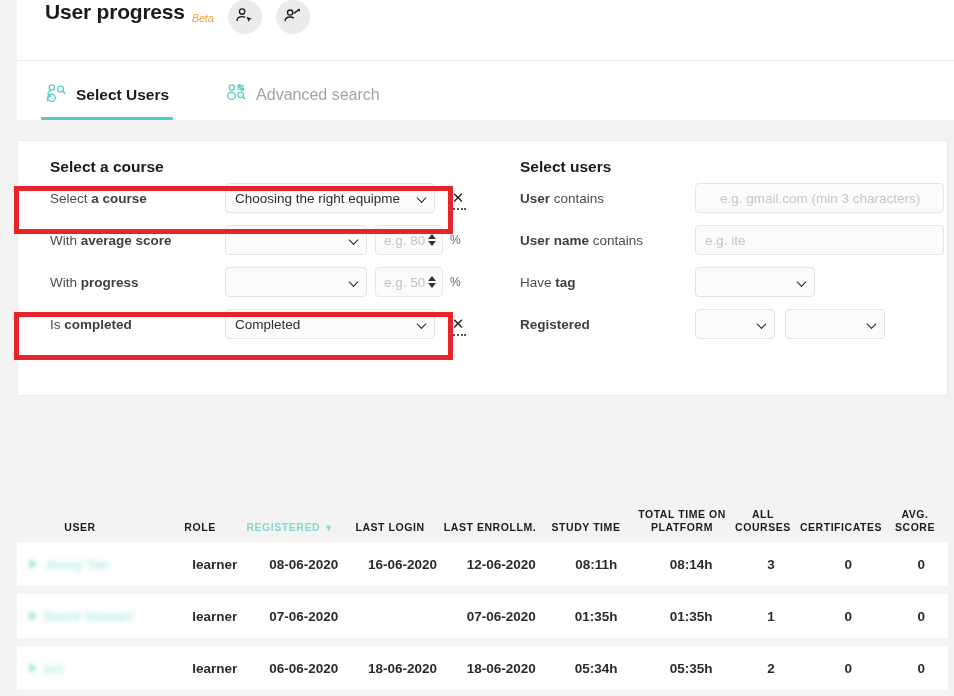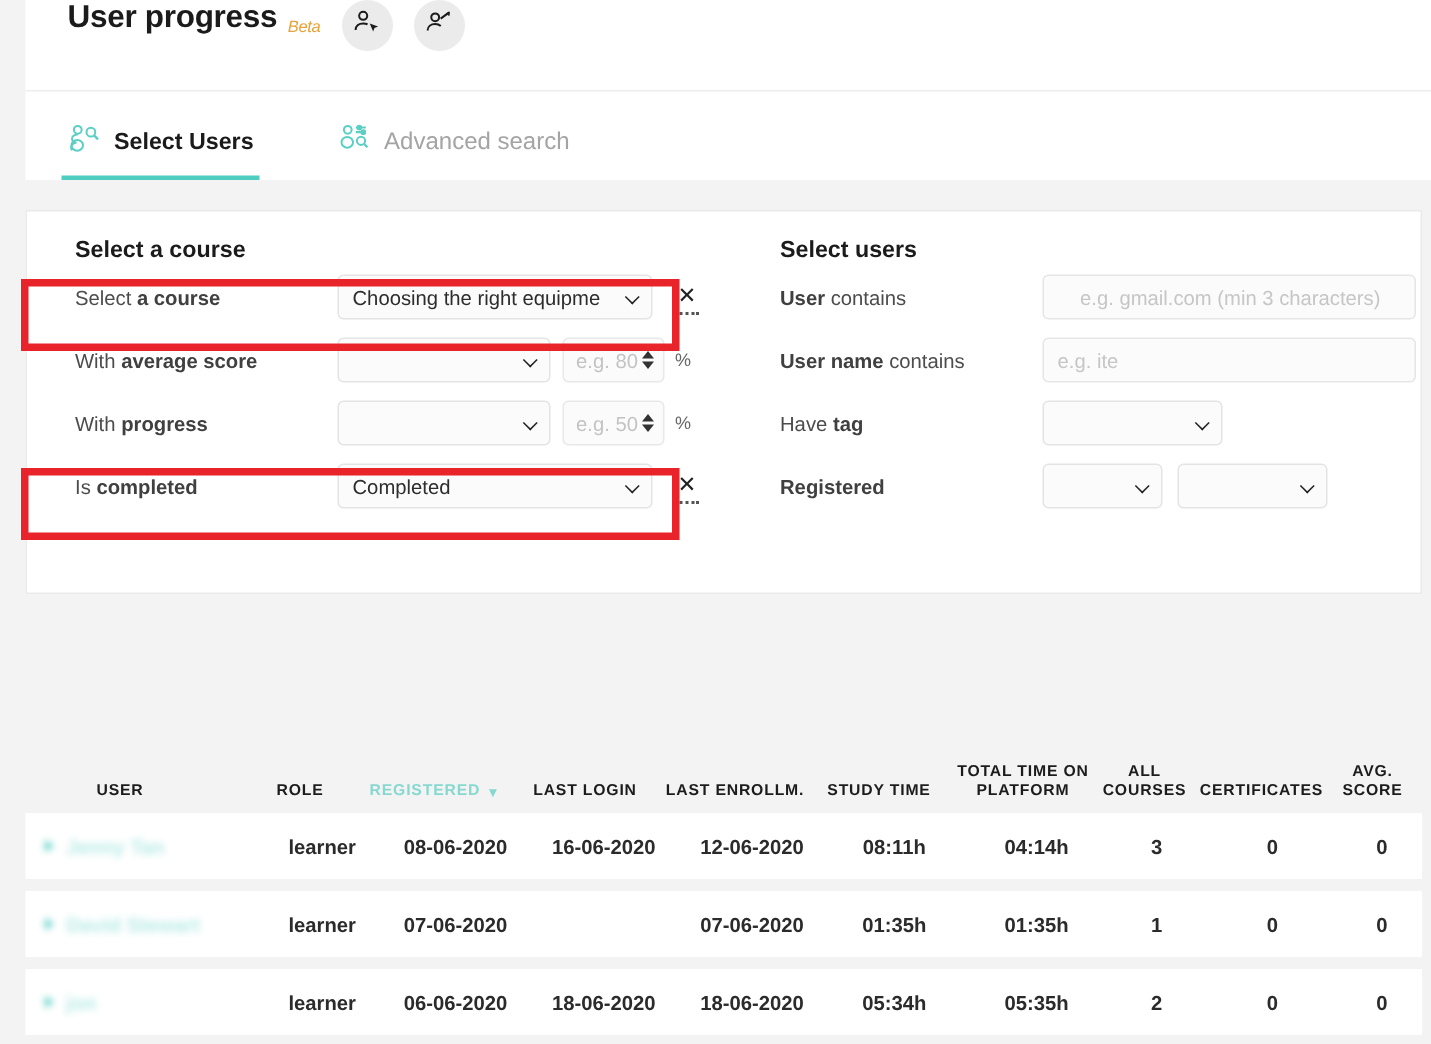--- a/index.html
+++ b/index.html
@@ -384,21 +384,21 @@
     <div class="trow">
       <div class="td c-user user">
         <span class="caret-right"></span>
         <span>Jenny Tan</span>
       </div>
       <div class="td c-role">learner</div>
       <div class="td c-reg">08-06-2020</div>
       <div class="td c-login">16-06-2020</div>
       <div class="td c-enroll">12-06-2020</div>
       <div class="td c-study">08:11h</div>
-      <div class="td c-total">04:14h</div>
+      <div class="td c-total">08:14h</div>
       <div class="td c-allc">3</div>
       <div class="td c-cert">0</div>
       <div class="td c-avg">0</div>
     </div>
 
     <div class="trow">
       <div class="td c-user user">
         <span class="caret-right"></span>
         <span>David Stewart</span>
       </div>

